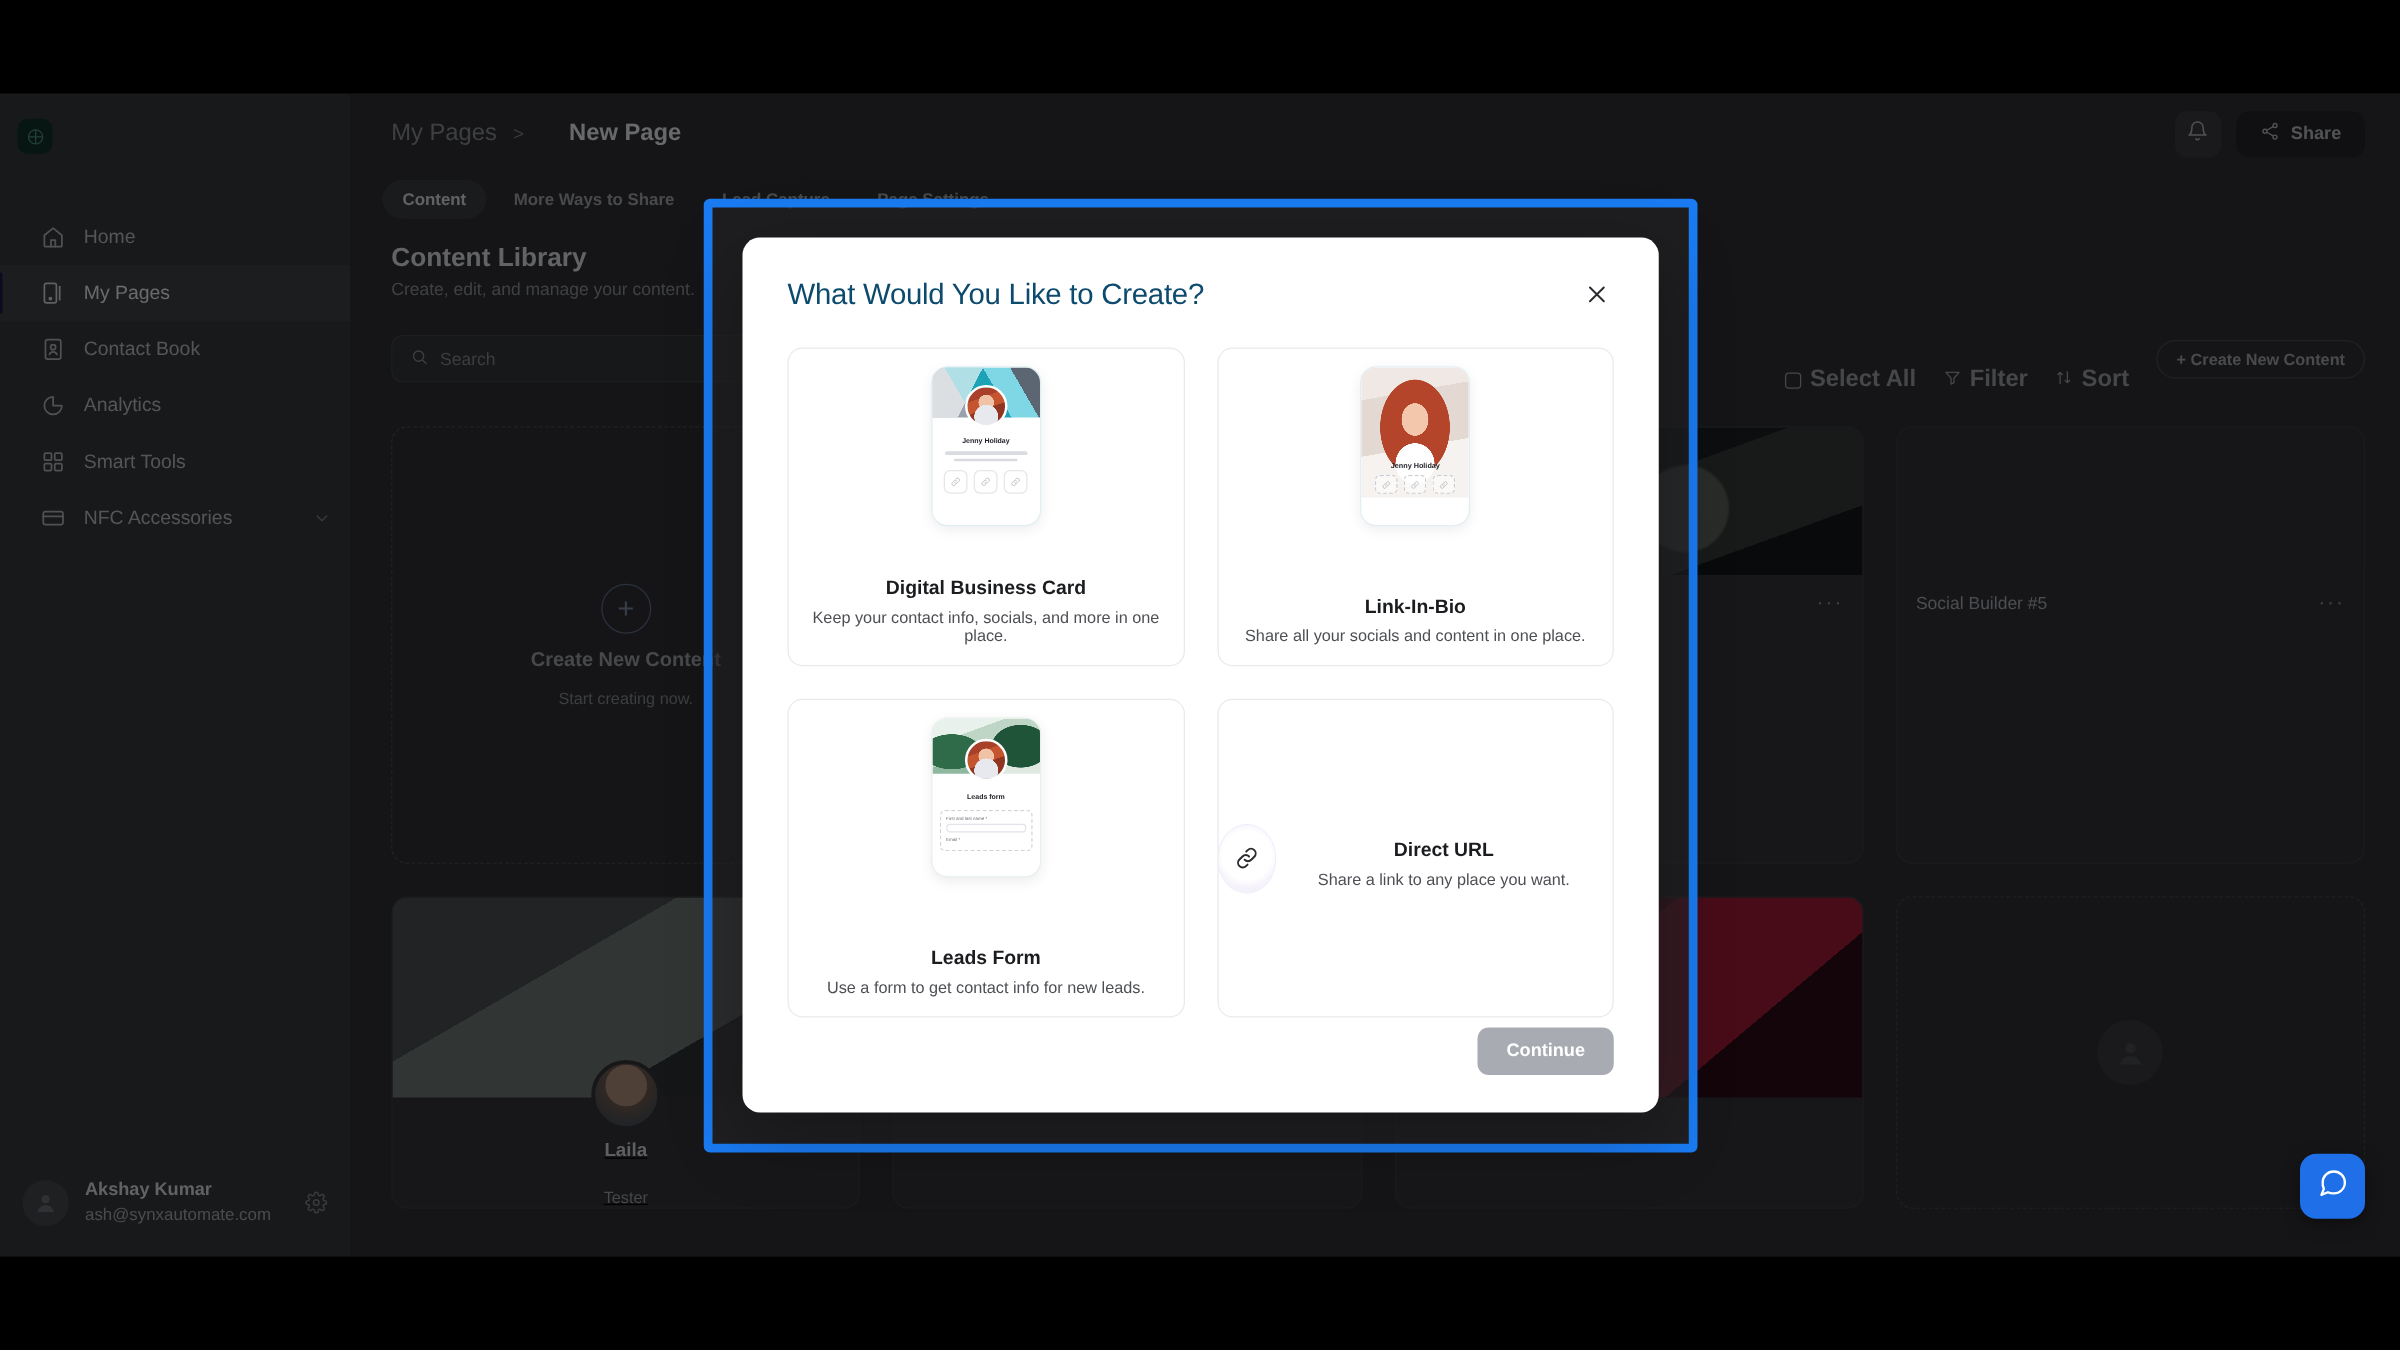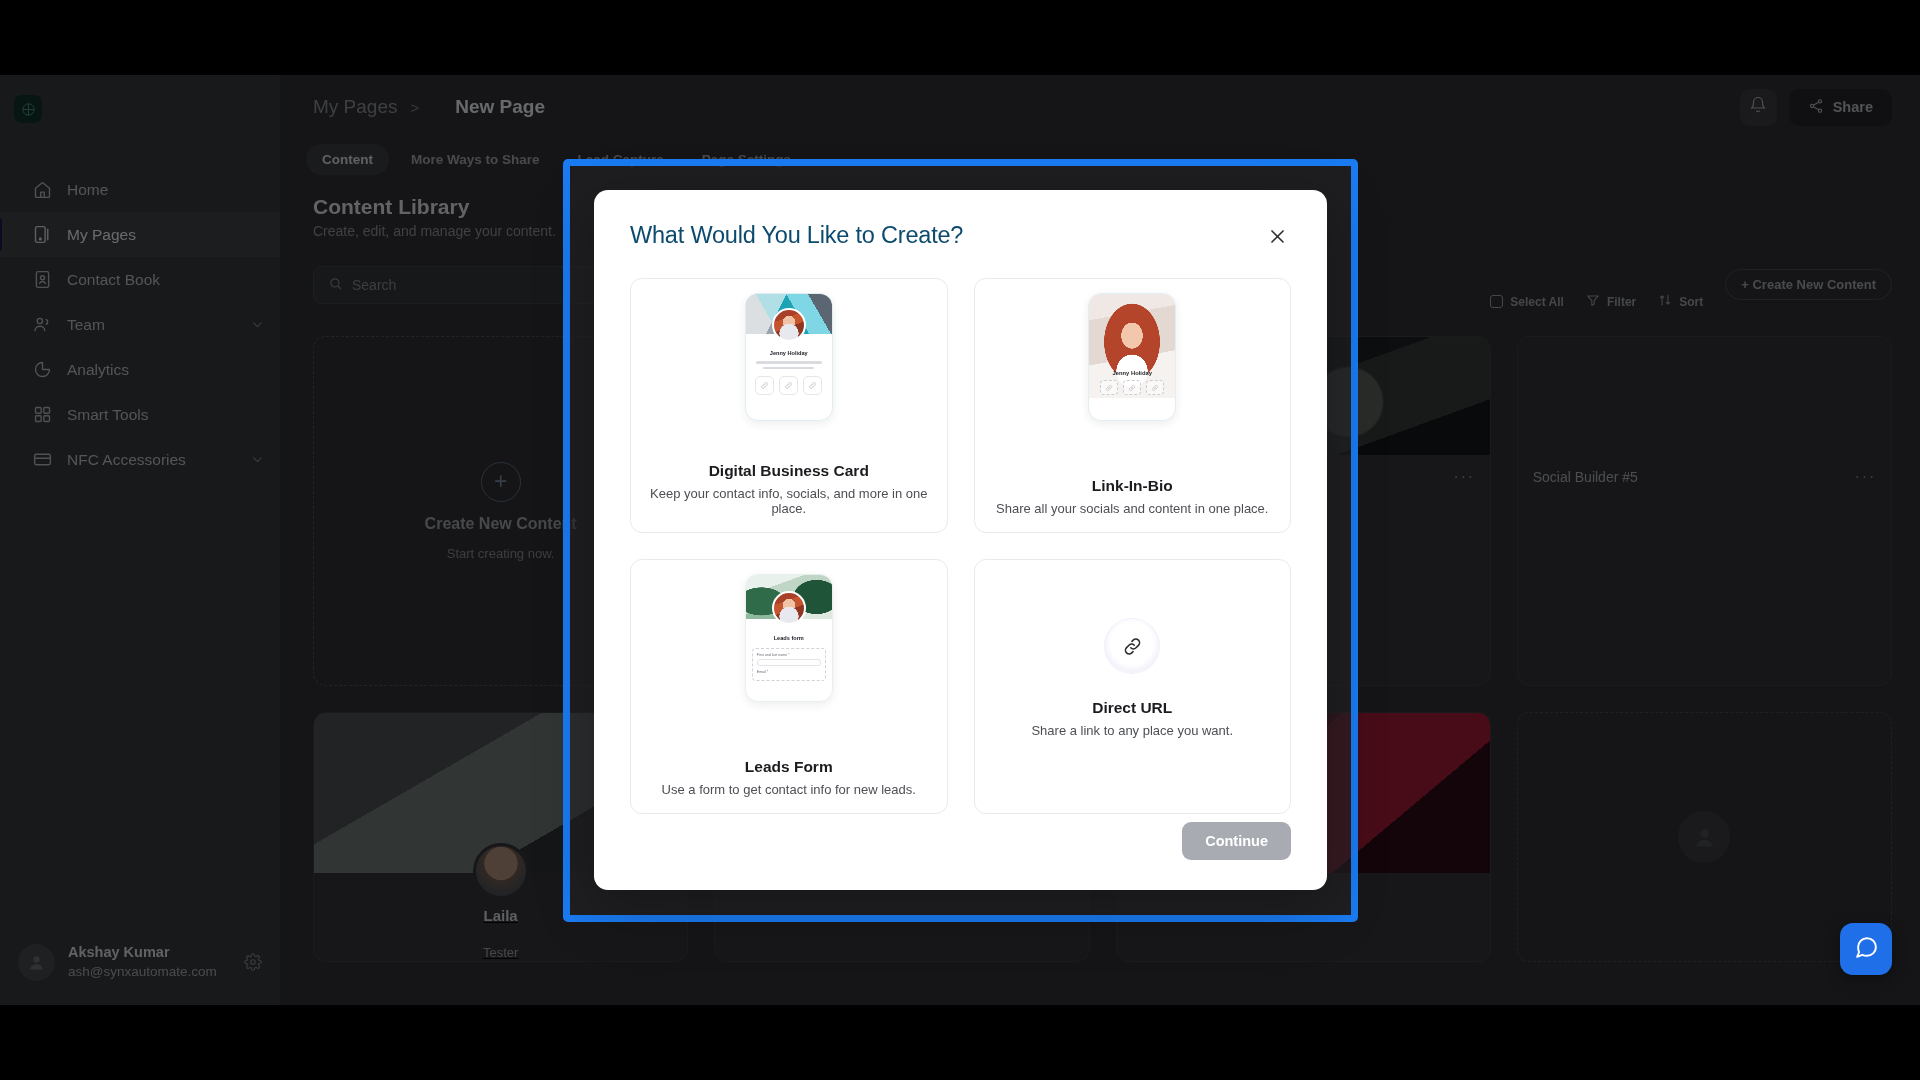--- a/index.html
+++ b/index.html
@@ -101,21 +101,21 @@
   .filters-row {
     display: flex; align-items: center; gap: 18px; padding: 20px 28px 0 33px;
   }
   .search {
     width: 540px; height: 38px; border: 1px solid #424347; border-radius: 9px;
     background: #343538; display: flex; align-items: center; gap: 9px; padding: 0 14px;
   }
   .search svg { width: 15px; height: 15px; flex: 0 0 15px; }
   .search span { color: #85888d; font-size: 14px; }
   .filters-right { margin-left: auto; display: flex; align-items: center; gap: 22px; }
-  .f-item { display: flex; align-items: center; gap: 7px; color: #9a9da2; font-size: 12px; font-weight: 600; cursor: pointer; margin-top: 34px; }
+  .f-item { display: flex; align-items: center; gap: 7px; color: #9a9da2; font-size: 19px; font-weight: 600; cursor: pointer; margin-top: 34px; }
   .f-item svg { width: 14px; height: 14px; }
   .chkbox { width: 13px; height: 13px; border: 1.6px solid #9a9da2; border-radius: 3px; }
   .create-btn {
     height: 31px; padding: 0 15px; border-radius: 16px; border: 1px solid #4a4b4f;
     display: flex; align-items: center; gap: 7px; color: #a2a5aa; font-size: 13px;
     font-weight: 600; cursor: pointer;
   }
 
   .grid {
     display: grid; grid-template-columns: repeat(4, 1fr); gap: 26px;
@@ -244,21 +244,21 @@
     background:
       radial-gradient(ellipse 60% 70% at 18% 60%, #2f6b49 0 45%, rgba(47,107,73,0) 46%),
       radial-gradient(ellipse 55% 80% at 82% 50%, #1f5438 0 48%, rgba(31,84,56,0) 49%),
       linear-gradient(160deg, #e9f1ec 0 28%, #bfd6c6 28% 52%, #8fb89f 52% 74%, #dfe9e2 74%);
   }
   .lf-title { text-align: center; font-size: 5.6px; font-weight: 700; color: #22242a; margin-top: 16px; }
   .lf-form { margin: 7px auto 0; width: 74px; border: 1px dashed #cfd2d8; border-radius: 4px; padding: 4px; }
   .lf-lab { font-size: 3.6px; color: #6c6f76; margin-bottom: 2px; }
   .lf-inp { height: 7px; border: 1px solid #e2e4e8; border-radius: 3px; margin-bottom: 4px; }
 
-  .url-wrap { flex: 1; display: flex; flex-direction: column; align-items: center; justify-content: center; width: 100%; }
+  .url-wrap { flex: 1; display: flex; flex-direction: row; align-items: center; justify-content: center; width: 100%; }
   .url-circle {
     width: 54px; height: 54px; border-radius: 50%;
     background: radial-gradient(circle at 50% 45%, #ffffff 0 52%, #f5f2fb 70%, #efeaf8 100%);
     box-shadow: 0 0 0 1px rgba(240,236,250,.9);
     display: flex; align-items: center; justify-content: center;
   }
   .url-circle svg { width: 21px; height: 21px; }
 
   .modal-foot { margin-top: auto; display: flex; justify-content: flex-end; padding: 0 36px 30px 36px; }
   .continue-btn {
@@ -310,35 +310,20 @@
           <span class="nav-ico">
             <svg viewBox="0 0 24 24" fill="none" stroke="#b0b3b8" stroke-width="1.6" stroke-linecap="round" stroke-linejoin="round">
                 <rect x="5" y="3" width="14" height="18" rx="2"></rect>
                 <circle cx="12" cy="10" r="2.3"></circle>
                 <path d="M8.6 16.5c.7-1.6 2-2.3 3.4-2.3s2.7.7 3.4 2.3"></path>
               </svg>
           </span>
           <span class="nav-label">Contact Book</span>
         </div>
 
-        <div class="nav-item">
-          <span class="nav-ico">
-            <svg viewBox="0 0 24 24" fill="none" stroke="#b0b3b8" stroke-width="1.6" stroke-linecap="round" stroke-linejoin="round">
-                <circle cx="9" cy="8" r="3"></circle>
-                <path d="M3.5 19c0-3 2.5-5 5.5-5s5.5 2 5.5 5"></path>
-                <path d="M16 6.2a3 3 0 0 1 0 5.6"></path>
-              </svg>
-          </span>
-          <span class="nav-label">Team</span>
-          <span class="chev">
-            <svg viewBox="0 0 24 24" fill="none" stroke="#9a9da2" stroke-width="2" stroke-linecap="round" stroke-linejoin="round">
-                <path d="m5 9 7 7 7-7"></path>
-              </svg>
-          </span>
-        </div>
 
         <div class="nav-item">
           <span class="nav-ico">
             <svg viewBox="0 0 24 24" fill="none" stroke="#b0b3b8" stroke-width="1.6" stroke-linecap="round" stroke-linejoin="round">
                 <path d="M12 4a8 8 0 1 0 8 8h-8z"></path>
               </svg>
           </span>
           <span class="nav-label">Analytics</span>
         </div>
 

